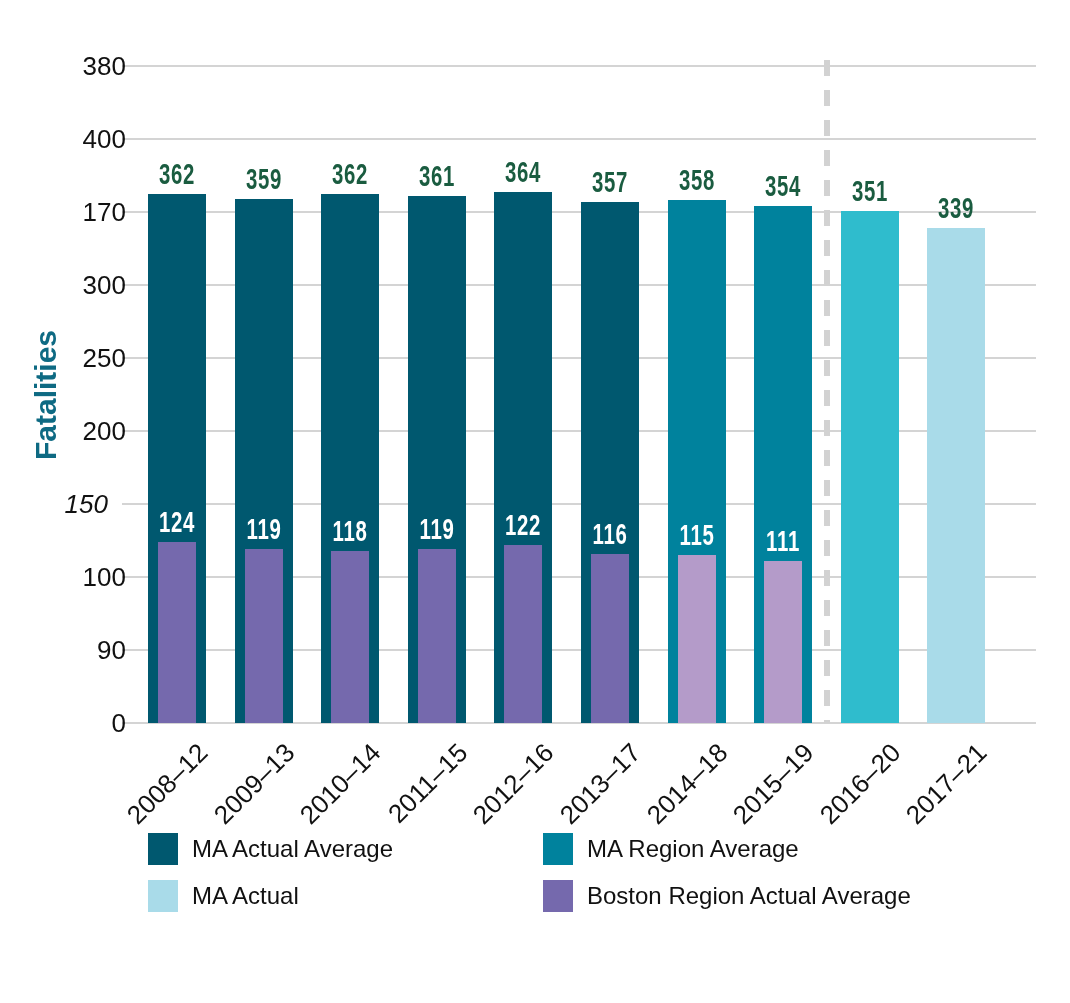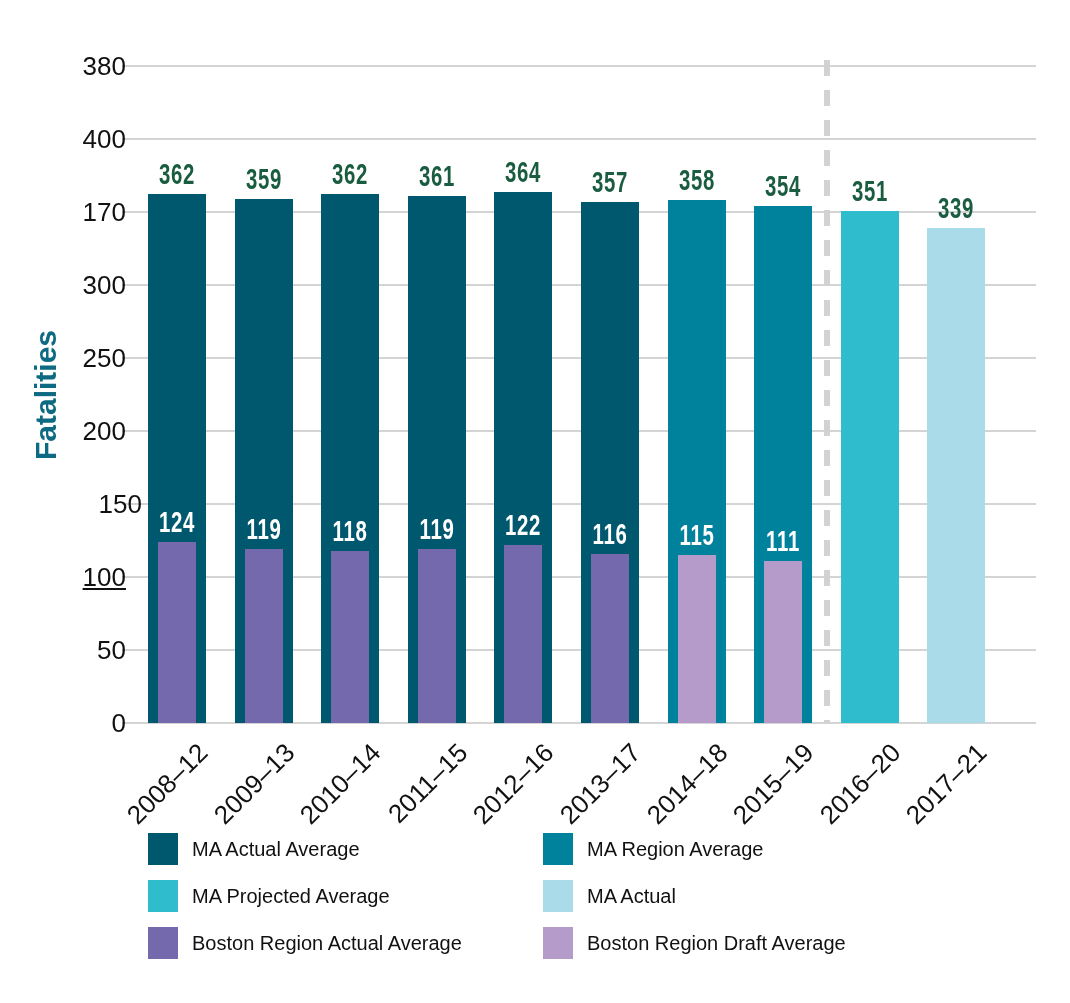--- a/index.html
+++ b/index.html
@@ -26,36 +26,36 @@
   .ylabel{
     position:absolute;font-size:30px;font-weight:bold;color:#0e6a83;white-space:nowrap;
     transform:translate(-50%,-50%) rotate(-90deg);
   }
   #legend{
     position:absolute;left:148px;top:833px;display:grid;
     grid-template-columns:395px auto;grid-auto-rows:32px;row-gap:15px;
   }
   .legend-item{display:flex;align-items:center;gap:14px;}
   .swatch{width:30px;height:32px;flex:0 0 30px;}
-  .legend-label{font-size:20px;color:#111;white-space:nowrap;line-height:32px;}
+  .legend-label{font-size:24px;color:#111;white-space:nowrap;line-height:32px;}
 </style>
 </head>
 <body>
 
 <div class="canvas">
   <div class="ylabel" style="left:46px;top:395px;">Fatalities</div>
   <div id="plot">
       <div class="gridline" style="left: 122px; top: 722px; width: 914px;"></div>
       <div class="ytick" style="left: 38px; top: 708px;">0</div>
       <div class="gridline" style="left: 122px; top: 649px; width: 914px;"></div>
-      <div class="ytick" style="left: 38px; top: 635px;">50</div>
+      <div class="ytick" style="left: 38px; top: 635px;">90</div>
       <div class="gridline" style="left: 122px; top: 576px; width: 914px;"></div>
-      <div class="ytick" style="left: 38px; top: 562px; text-decoration: underline;">100</div>
+      <div class="ytick" style="left: 38px; top: 562px;">100</div>
       <div class="gridline" style="left: 122px; top: 503px; width: 914px;"></div>
-      <div class="ytick" style="left: 54px; top: 489px;">150</div>
+      <div class="ytick" style="left: 20px; top: 489px; font-style: italic;">150</div>
       <div class="gridline" style="left: 122px; top: 430px; width: 914px;"></div>
       <div class="ytick" style="left: 38px; top: 416px;">200</div>
       <div class="gridline" style="left: 122px; top: 357px; width: 914px;"></div>
       <div class="ytick" style="left: 38px; top: 343px;">250</div>
       <div class="gridline" style="left: 122px; top: 284px; width: 914px;"></div>
       <div class="ytick" style="left: 38px; top: 270px;">300</div>
       <div class="gridline" style="left: 122px; top: 211px; width: 914px;"></div>
       <div class="ytick" style="left: 38px; top: 197px;">170</div>
       <div class="gridline" style="left: 122px; top: 138px; width: 914px;"></div>
       <div class="ytick" style="left: 38px; top: 124px;">400</div>
@@ -112,29 +112,21 @@
   <div id="legend">
       <div class="legend-item">
         <div class="swatch" style="background: rgb(0, 88, 111);"></div>
         <span class="legend-label">MA Actual Average</span>
       </div>
       <div class="legend-item">
         <div class="swatch" style="background: rgb(0, 130, 157);"></div>
         <span class="legend-label">MA Region Average</span>
       </div>
       <div class="legend-item">
-        <div class="swatch" style="background: rgb(47, 188, 205);"></div>
-        <span class="legend-label">MA Projected Average</span>
-      </div>
-      <div class="legend-item">
         <div class="swatch" style="background: rgb(169, 219, 233);"></div>
         <span class="legend-label">MA Actual</span>
       </div>
       <div class="legend-item">
         <div class="swatch" style="background: rgb(117, 105, 173);"></div>
         <span class="legend-label">Boston Region Actual Average</span>
       </div>
-      <div class="legend-item">
-        <div class="swatch" style="background: rgb(180, 155, 201);"></div>
-        <span class="legend-label">Boston Region Draft Average</span>
-      </div>
     </div>
 </div>
 
 </body></html>

